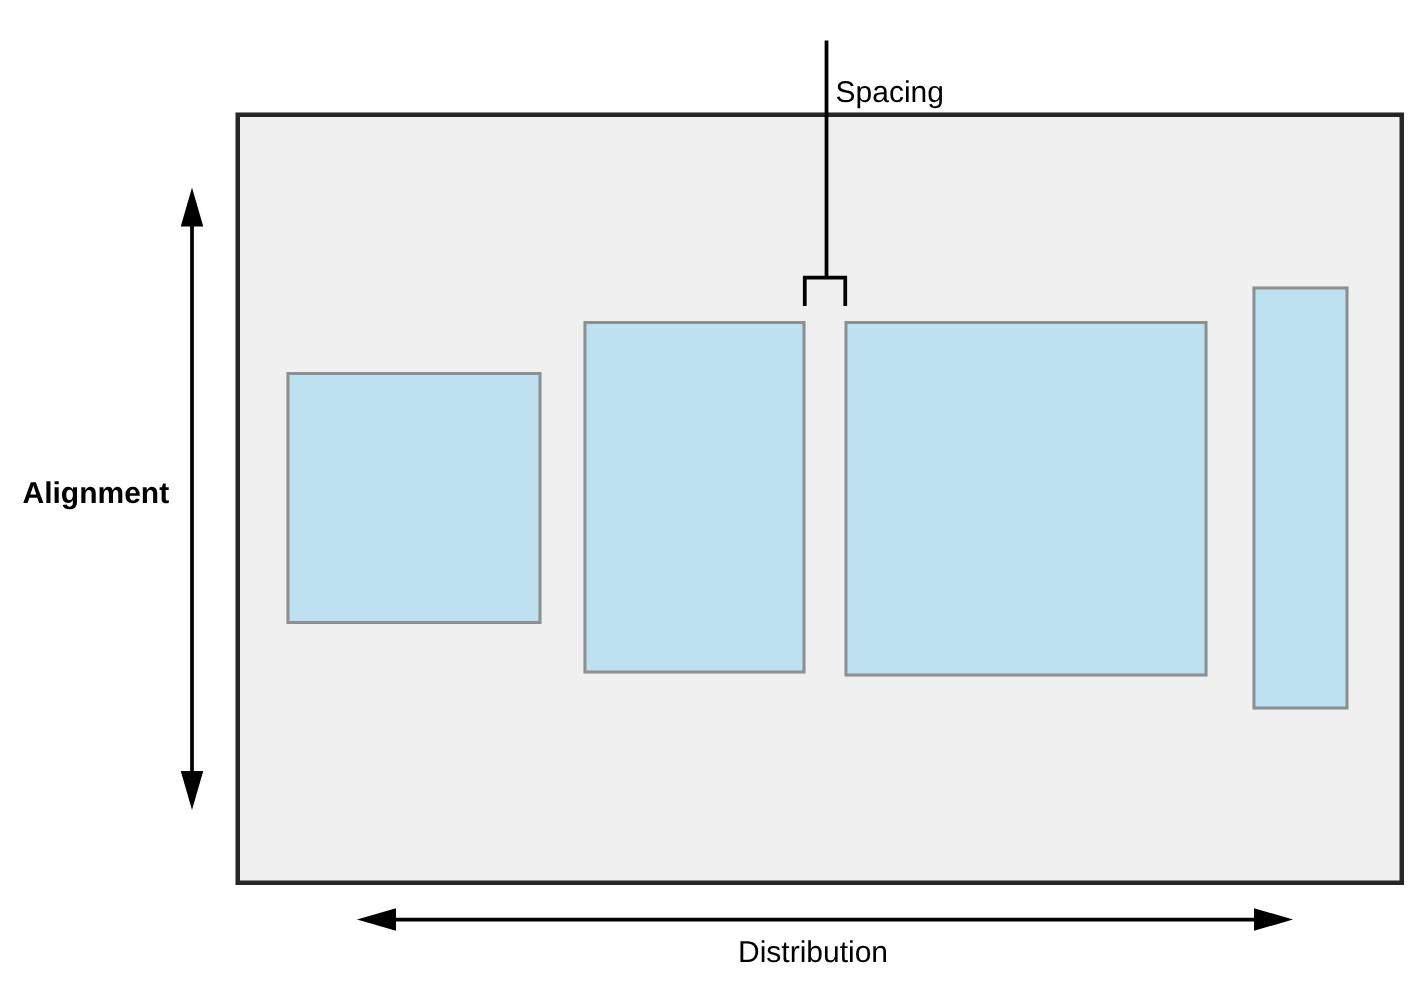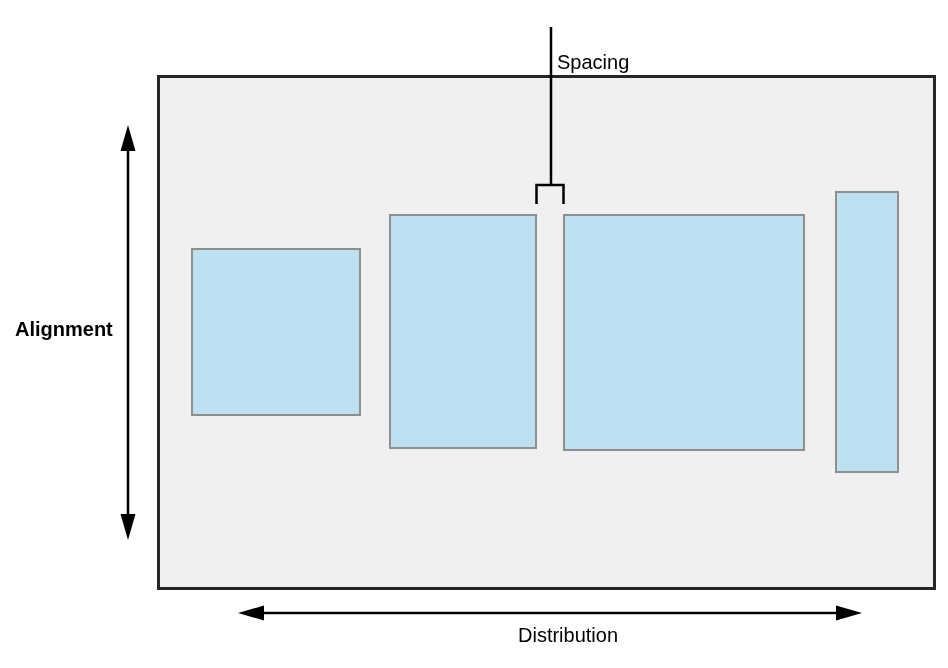--- a/index.html
+++ b/index.html
@@ -40,21 +40,21 @@
   .box4 { left: 835px; top: 191px; width: 64px;  height: 282px; }
   .label {
     position: absolute;
     font-size: 20px;
     line-height: 23px;
     color: #000;
     white-space: nowrap;
   }
   .label-spacing      { left: 557px; top: 12px; margin-top: 39px; }
   .label-alignment    { left: 15px;  top: 318px; font-weight: bold; }
-  .label-distribution { left: 518px; top: 624px; }
+  .label-distribution { left: 492px; top: 624px; }
   svg.overlay {
     position: absolute; left: 0; top: 0;
     width: 948px; height: 668px;
     pointer-events: none;
   }
   svg.overlay line, svg.overlay polyline {
     stroke: var(--annotation);
     fill: none;
   }
   svg.overlay polygon {

